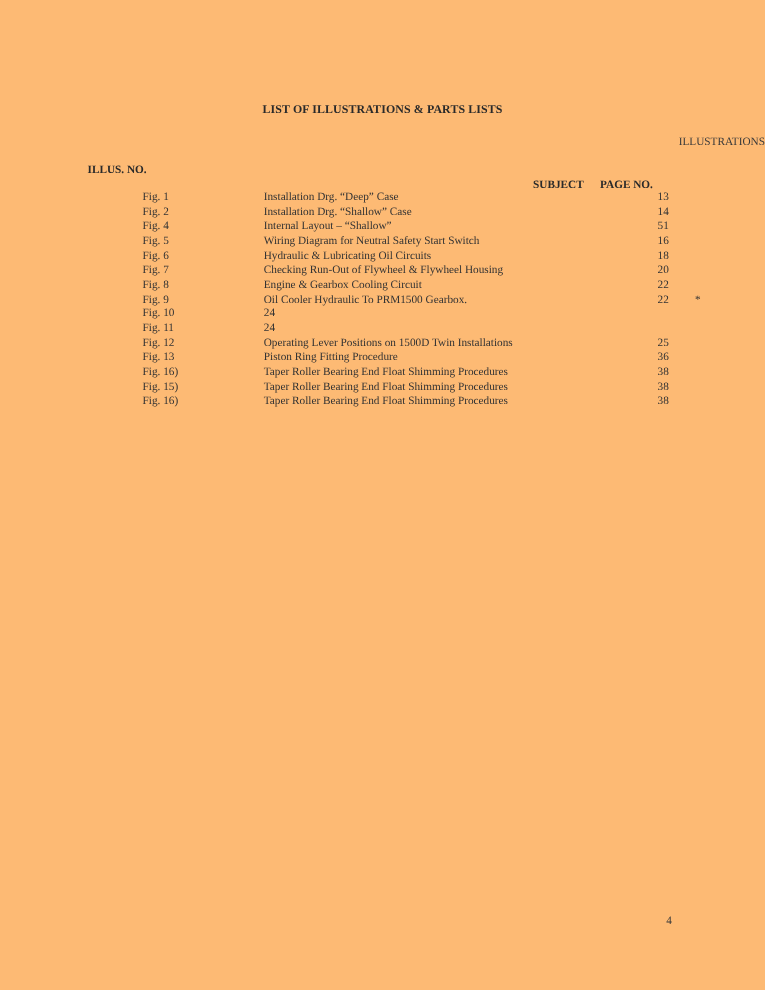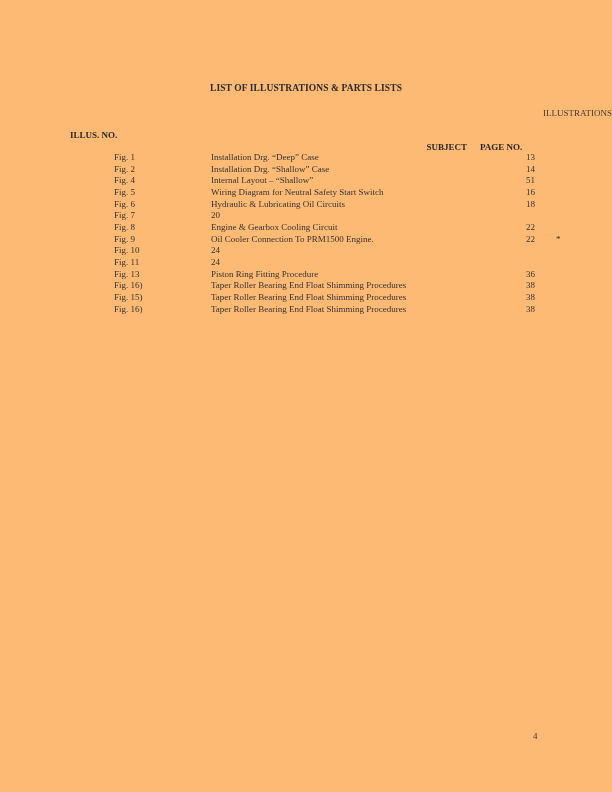--- a/index.html
+++ b/index.html
@@ -140,50 +140,57 @@
 
       <div class="row">
         <span class="c-fig">Fig. 6</span>
         <span class="c-subject">Hydraulic &amp; Lubricating Oil Circuits</span>
         <span class="c-page">18</span>
         <span class="c-note"></span>
       </div>
 
       <div class="row">
         <span class="c-fig">Fig. 7</span>
+        <span class="c-subject">Checking Run-Out of Flywheel &amp; Flywheel Housing</span>
         <span class="c-page">20</span>
         <span class="c-note"></span>
       </div>
 
       <div class="row">
         <span class="c-fig">Fig. 8</span>
         <span class="c-subject">Engine &amp; Gearbox Cooling Circuit</span>
         <span class="c-page">22</span>
         <span class="c-note"></span>
       </div>
 
       <div class="row">
         <span class="c-fig">Fig. 9</span>
-        <span class="c-subject">Oil Cooler Connection To PRM1500 Engine.</span>
+        <span class="c-subject">Oil Cooler Hydraulic To PRM1500 Gearbox.</span>
         <span class="c-page">22</span>
         <span class="c-note">*</span>
       </div>
 
       <div class="row">
         <span class="c-fig">Fig. 10</span>
         <span class="c-page">24</span>
         <span class="c-note"></span>
       </div>
 
       <div class="row">
         <span class="c-fig">Fig. 11</span>
         <span class="c-page">24</span>
         <span class="c-note"></span>
       </div>
 
+      <div class="row">
+        <span class="c-fig">Fig. 12</span>
+        <span class="c-subject">Operating Lever Positions on 1500D Twin Installations</span>
+        <span class="c-page">25</span>
+        <span class="c-note"></span>
+      </div>
 
       <div class="row">
         <span class="c-fig">Fig. 13</span>
         <span class="c-subject">Piston Ring Fitting Procedure</span>
         <span class="c-page">36</span>
         <span class="c-note"></span>
       </div>
 
       <div class="row">
         <span class="c-fig">Fig. 16)</span>

